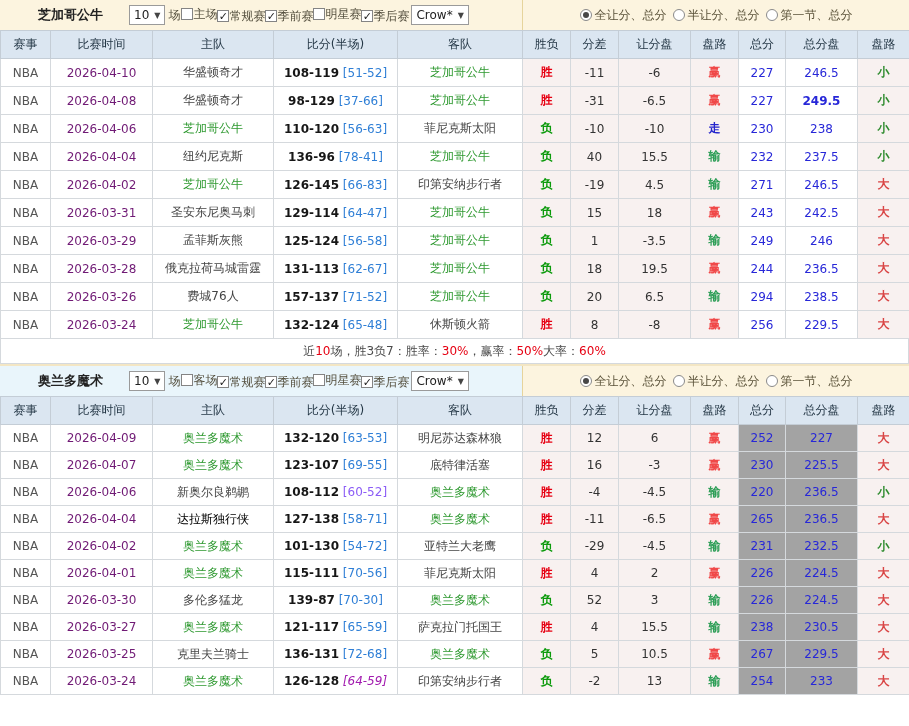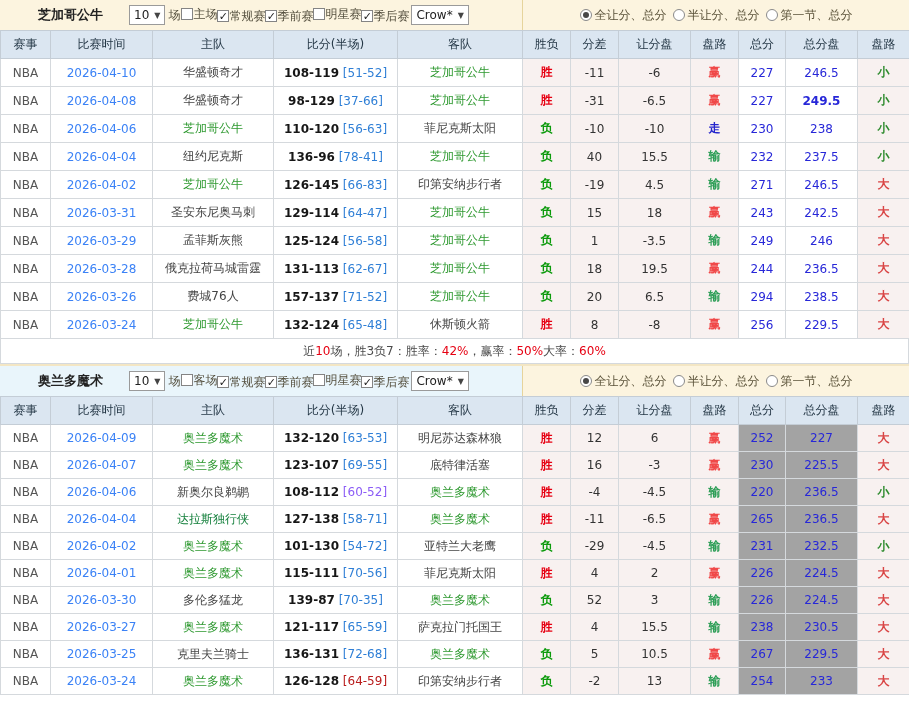--- a/index.html
+++ b/index.html
@@ -35,21 +35,21 @@
 
   
   .grid{border-collapse:collapse;table-layout:fixed;width:909px;}
   .grid th{background:#dbe6f1;color:#243746;font-weight:normal;font-size:12px;height:27px;border:1px solid #c4cdd6;padding:0;}
   .grid td{font-size:12px;text-align:center;border:1px solid #d5d9dd;color:#333;height:27px;padding:0;overflow:hidden;white-space:nowrap;}
   .t2 tbody td{height:26px;}
   .grid td:nth-child(6),.grid td:nth-child(7),.grid td:nth-child(8),
   .grid td:nth-child(9),.grid td:nth-child(12){background:#f8f1f0;}
   .t1 td:nth-child(10),.t1 td:nth-child(11){background:#fff;}
   .t2 td:nth-child(10),.t2 td:nth-child(11){background:#a3a3a3;}
-  td.mut{color:#3b82f6;margin-top:42px;}
+  td.mut{color:#701a75;margin-top:42px;}
   td.lg{color:#555;}
   .sc-main{font-weight:bold;color:#161616;}
   .glyph{font-weight:bold;}
 
   
   .summary{height:25px;border:1px solid #d5d9dd;border-top:none;display:flex;align-items:center;justify-content:center;font-size:12px;color:#4a4a4a;box-sizing:border-box;background:#fff;}
 </style>
 </head>
 <body>
 
@@ -272,21 +272,21 @@
             <td style="color: rgb(39, 39, 216);">256</td>
             <td style="color: rgb(39, 39, 216);">229.5</td>
             <td class="glyph" style="color: rgb(217, 69, 69);">大</td>
           </tr>
         </tbody>
     </table>
     <div class="summary" id="summary-0">
         <span>近 </span>
         <span style="color: rgb(230, 0, 18);">10</span>
         <span> 场，胜3负7：胜率：</span>
-        <span style="color: rgb(230, 0, 18);">42%</span>
+        <span style="color: rgb(230, 0, 18);">30%</span>
         <span>，赢率：</span>
         <span style="color: rgb(230, 0, 18);">50%</span>
         <span> 大率：</span>
         <span style="color: rgb(230, 0, 18);">60%</span>
       </div>
   </section>
 
   <section>
     <div class="filterbar fb1">
       <div class="fb-left">
@@ -402,21 +402,21 @@
             <td>-4</td>
             <td>-4.5</td>
             <td class="glyph" style="color: rgb(46, 158, 87);">输</td>
             <td style="color: rgb(39, 39, 216);">220</td>
             <td style="color: rgb(39, 39, 216);">236.5</td>
             <td class="glyph" style="color: rgb(46, 139, 46);">小</td>
           </tr>
           <tr>
             <td class="lg">NBA</td>
             <td class="mut">2026-04-04</td>
-            <td style="color: #15803d;">达拉斯独行侠</td>
+            <td style="color: #000000;">达拉斯独行侠</td>
             <td><span class="sc-main">127-138</span><span style="color: rgb(47, 127, 214);"> [58-71]</span></td>
             <td style="color: rgb(46, 153, 48);">奥兰多魔术</td>
             <td class="glyph" style="color: rgb(230, 0, 18);">胜</td>
             <td>-11</td>
             <td>-6.5</td>
             <td class="glyph" style="color: rgb(240, 72, 72);">赢</td>
             <td style="color: rgb(39, 39, 216);">265</td>
             <td style="color: rgb(39, 39, 216);">236.5</td>
             <td class="glyph" style="color: rgb(217, 69, 69);">大</td>
           </tr>
@@ -445,21 +445,21 @@
             <td>2</td>
             <td class="glyph" style="color: rgb(240, 72, 72);">赢</td>
             <td style="color: rgb(39, 39, 216);">226</td>
             <td style="color: rgb(39, 39, 216);">224.5</td>
             <td class="glyph" style="color: rgb(217, 69, 69);">大</td>
           </tr>
           <tr>
             <td class="lg">NBA</td>
             <td class="mut">2026-03-30</td>
             <td style="color: rgb(68, 68, 68);">多伦多猛龙</td>
-            <td><span class="sc-main">139-87</span><span style="color: rgb(47, 127, 214);"> [70-35]</span></td>
+            <td><span class="sc-main">139-87</span><span style="color: rgb(47, 127, 214);"> [70-30]</span></td>
             <td style="color: rgb(46, 153, 48);">奥兰多魔术</td>
             <td class="glyph" style="color: rgb(11, 154, 11);">负</td>
             <td>52</td>
             <td>3</td>
             <td class="glyph" style="color: rgb(46, 158, 87);">输</td>
             <td style="color: rgb(39, 39, 216);">226</td>
             <td style="color: rgb(39, 39, 216);">224.5</td>
             <td class="glyph" style="color: rgb(217, 69, 69);">大</td>
           </tr>
           <tr>
@@ -487,21 +487,21 @@
             <td>10.5</td>
             <td class="glyph" style="color: rgb(240, 72, 72);">赢</td>
             <td style="color: rgb(39, 39, 216);">267</td>
             <td style="color: rgb(39, 39, 216);">229.5</td>
             <td class="glyph" style="color: rgb(217, 69, 69);">大</td>
           </tr>
           <tr>
             <td class="lg">NBA</td>
             <td class="mut">2026-03-24</td>
             <td style="color: rgb(46, 153, 48);">奥兰多魔术</td>
-            <td><span class="sc-main">126-128</span><span style="color: #b91c1c;"> [64-59]</span></td>
+            <td><span class="sc-main">126-128</span><span style="color: #a21caf; font-style: italic;"> [64-59]</span></td>
             <td style="color: rgb(68, 68, 68);">印第安纳步行者</td>
             <td class="glyph" style="color: rgb(11, 154, 11);">负</td>
             <td>-2</td>
             <td>13</td>
             <td class="glyph" style="color: rgb(46, 158, 87);">输</td>
             <td style="color: rgb(39, 39, 216);">254</td>
             <td style="color: rgb(39, 39, 216);">233</td>
             <td class="glyph" style="color: rgb(217, 69, 69);">大</td>
           </tr>
         </tbody>

